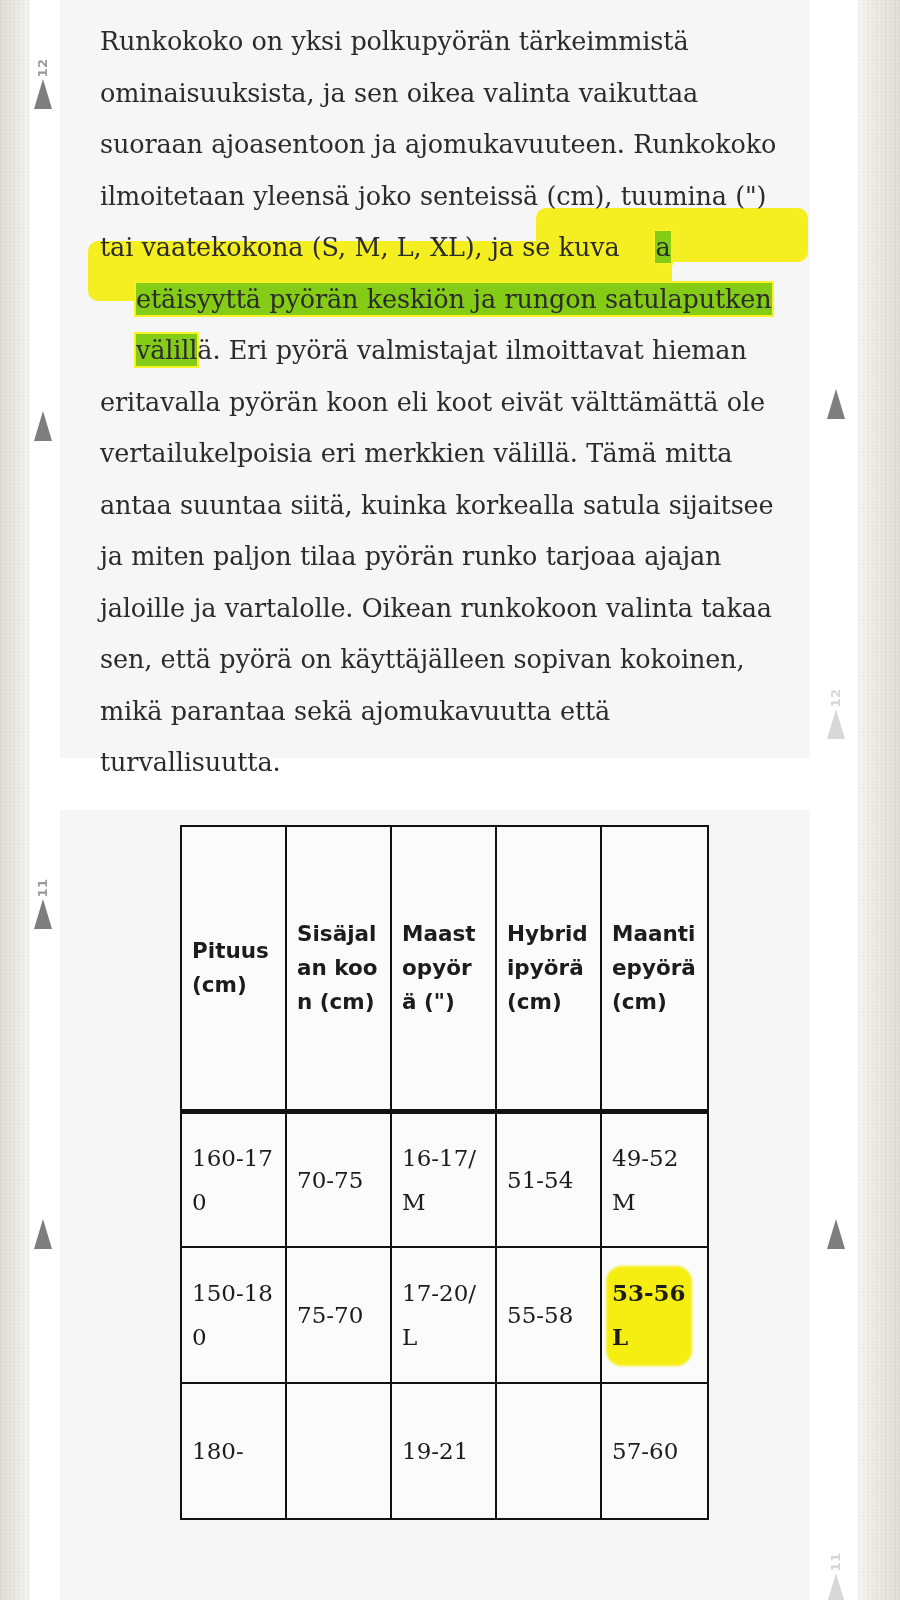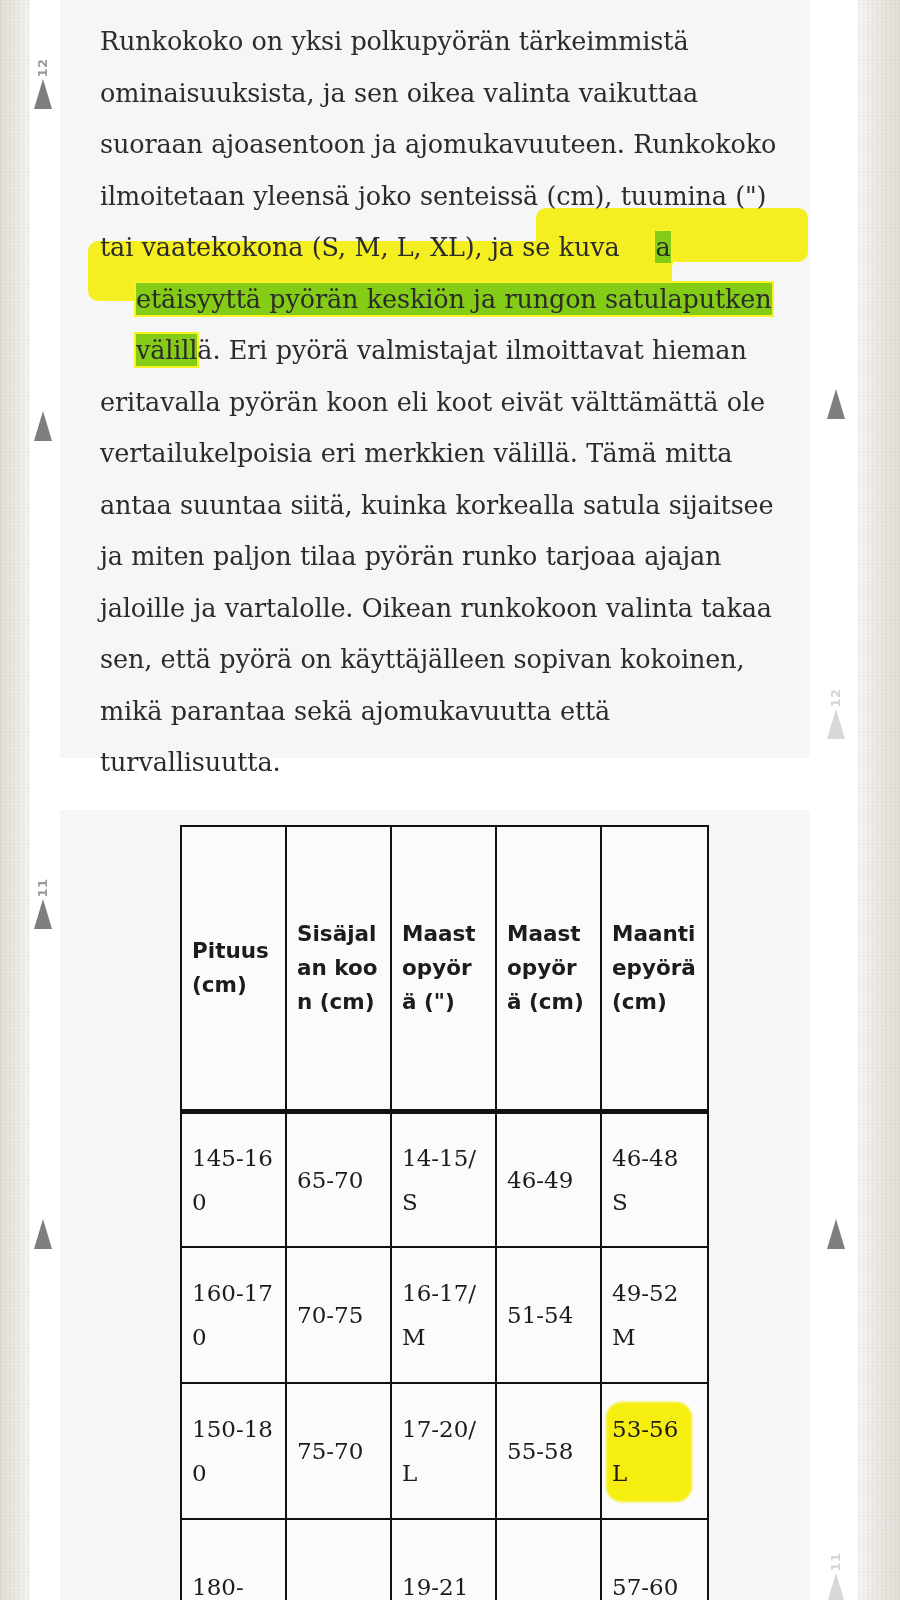--- a/index.html
+++ b/index.html
@@ -149,21 +149,21 @@
     position: absolute;
     left: 4px;
     top: 18px;
     width: 86px;
     height: 100px;
     background: #f5ee10;
     border-radius: 16px;
     filter: blur(1.2px);
     z-index: 0;
   }
-  td.cell-hl .celltext { position: relative; z-index: 2; }
+  td.cell-hl .celltext { position: relative; z-index: 2; font-weight: bold; }
 
   
   .edge-marker {
     position: absolute;
     width: 34px;
     text-align: center;
     z-index: 5;
   }
   .edge-marker .num {
     display: block;
@@ -213,33 +213,26 @@
           <col class="c2">
           <col class="c3">
           <col class="c4">
           <col class="c5">
       </colgroup>
       <thead>
         <tr>
           <th>Pituus (cm)</th>
           <th>Sisäjalan koon (cm)</th>
           <th>Maastopyörä (")</th>
-          <th>Maastopyörä (cm)</th>
+          <th>Hybridipyörä (cm)</th>
           <th>Maantiepyörä (cm)</th>
         </tr>
       </thead>
       <tbody>
 
-        <tr>
-          <td>145-160</td>
-          <td>65-70</td>
-          <td>14-15/ S</td>
-          <td>46-49</td>
-          <td>46-48 S</td>
-        </tr>
 
         <tr>
           <td>160-170</td>
           <td>70-75</td>
           <td>16-17/ M</td>
           <td>51-54</td>
           <td>49-52 M</td>
         </tr>
 
         <tr>

